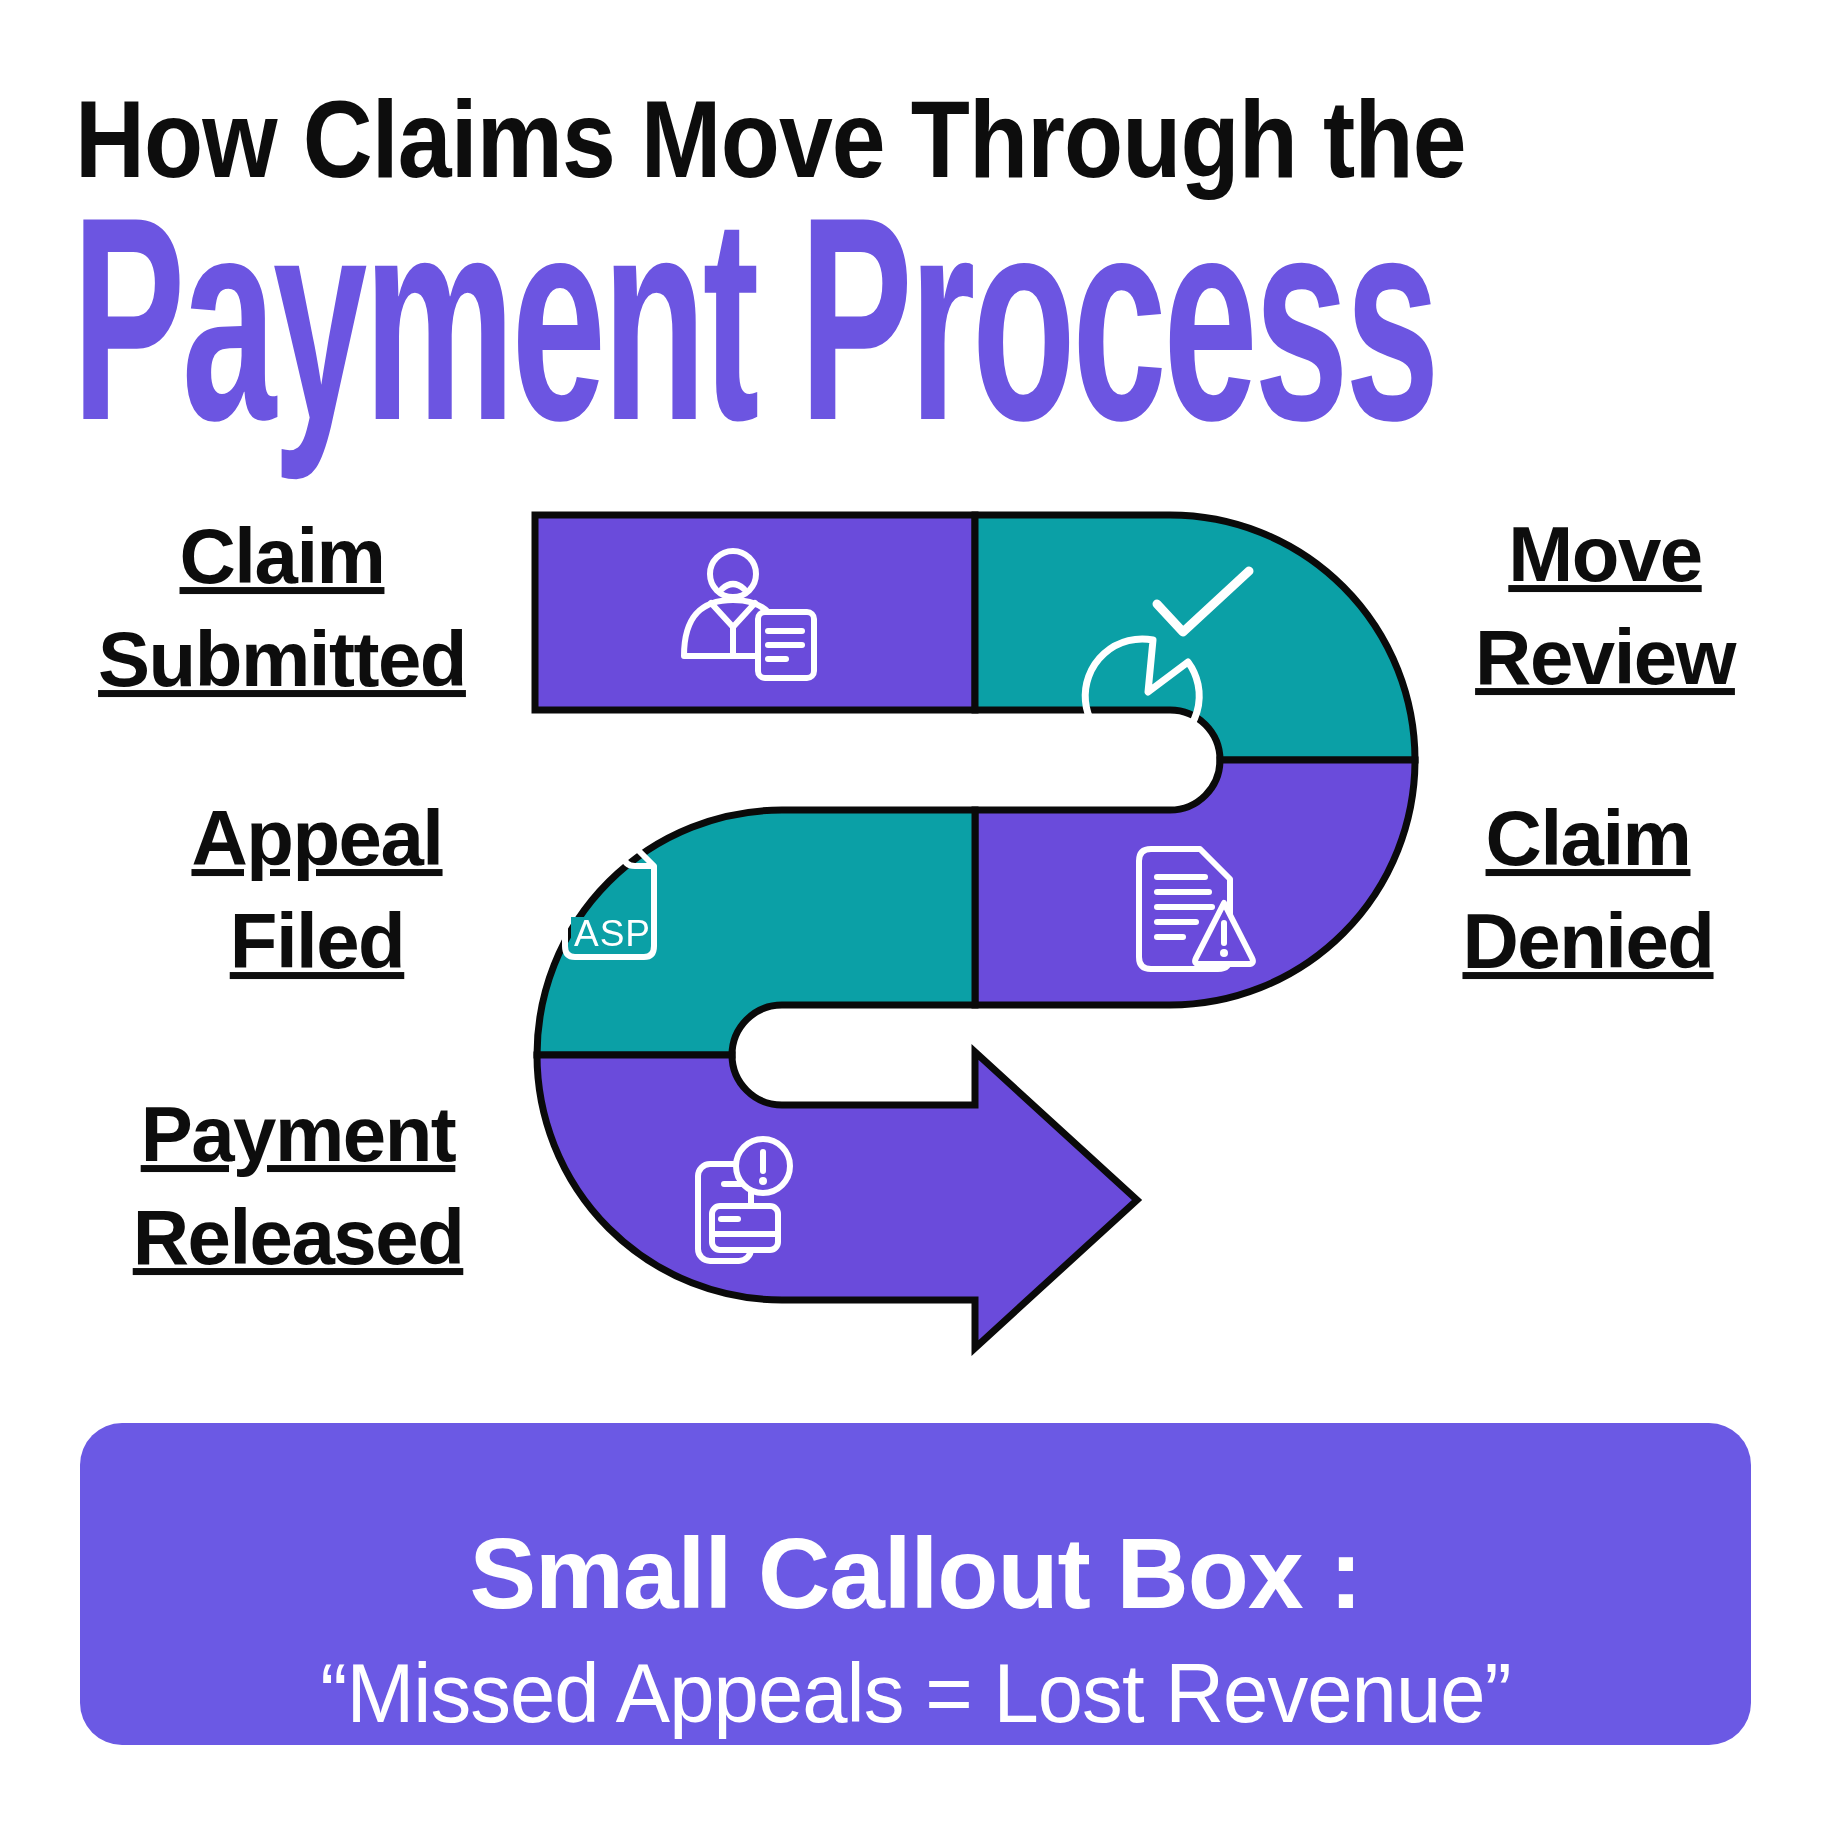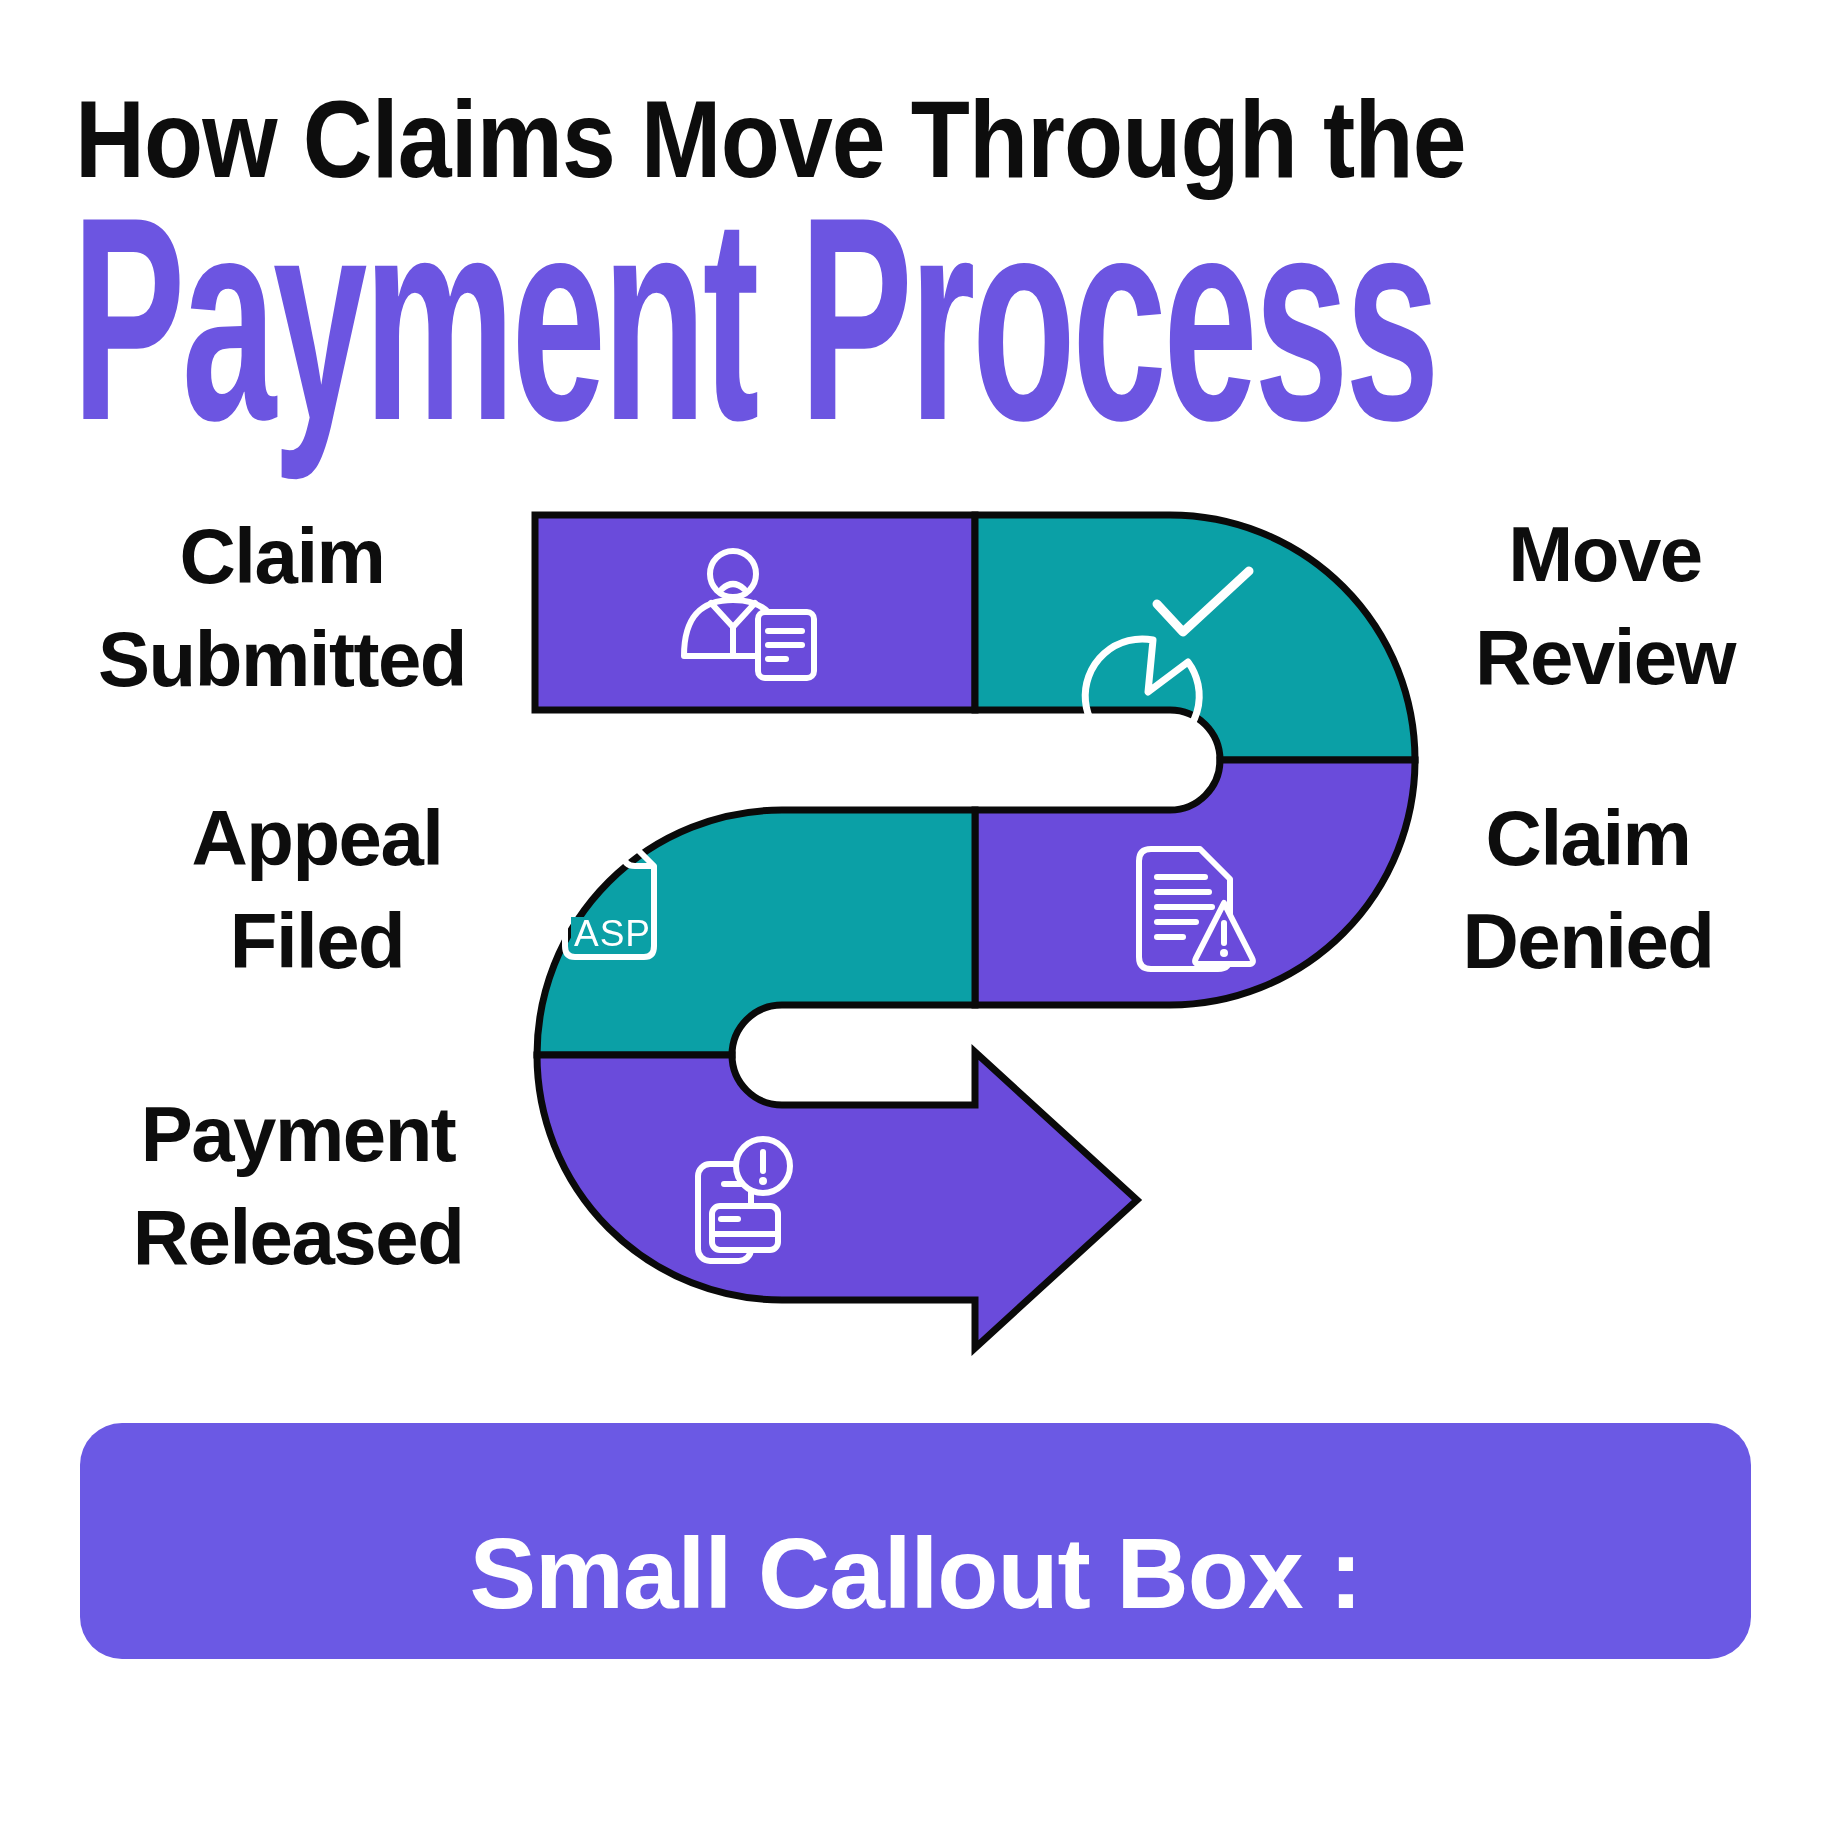--- a/index.html
+++ b/index.html
@@ -27,29 +27,30 @@
     white-space:nowrap;
   }
   
   svg.flow{left:0;top:0;width:1831px;height:1831px;}
   
   .step-label{
     font-size:78px;font-weight:700;color:#0d0d0d;
     letter-spacing:-1.5px;line-height:1.32;
     text-align:center;white-space:pre-line;
     transform:translate(-50%,-50%);
+    text-decoration:underline;
   }
   .lbl-claim-submitted{left:282px;top:608px;}
   .lbl-payer-review{left:1605px;top:606px;}
   .lbl-claim-denied{left:1588px;top:890px;}
   .lbl-appeal-filed{left:317px;top:890px;}
   .lbl-payment-released{left:298px;top:1186px;}
   
   .callout{
-    left:80px;top:1423px;width:1671px;height:236px;
+    left:80px;top:1423px;width:1671px;height:322px;
     background:#6B59E4;border-radius:42px;
   }
   .callout-title{
     left:0;top:100px;width:100%;
     text-align:center;color:#ffffff;
     font-size:100px;font-weight:700;letter-spacing:-1px;line-height:1;
   }
   .callout-quote{
     left:0;top:228px;width:100%;
     text-align:center;color:#ffffff;

